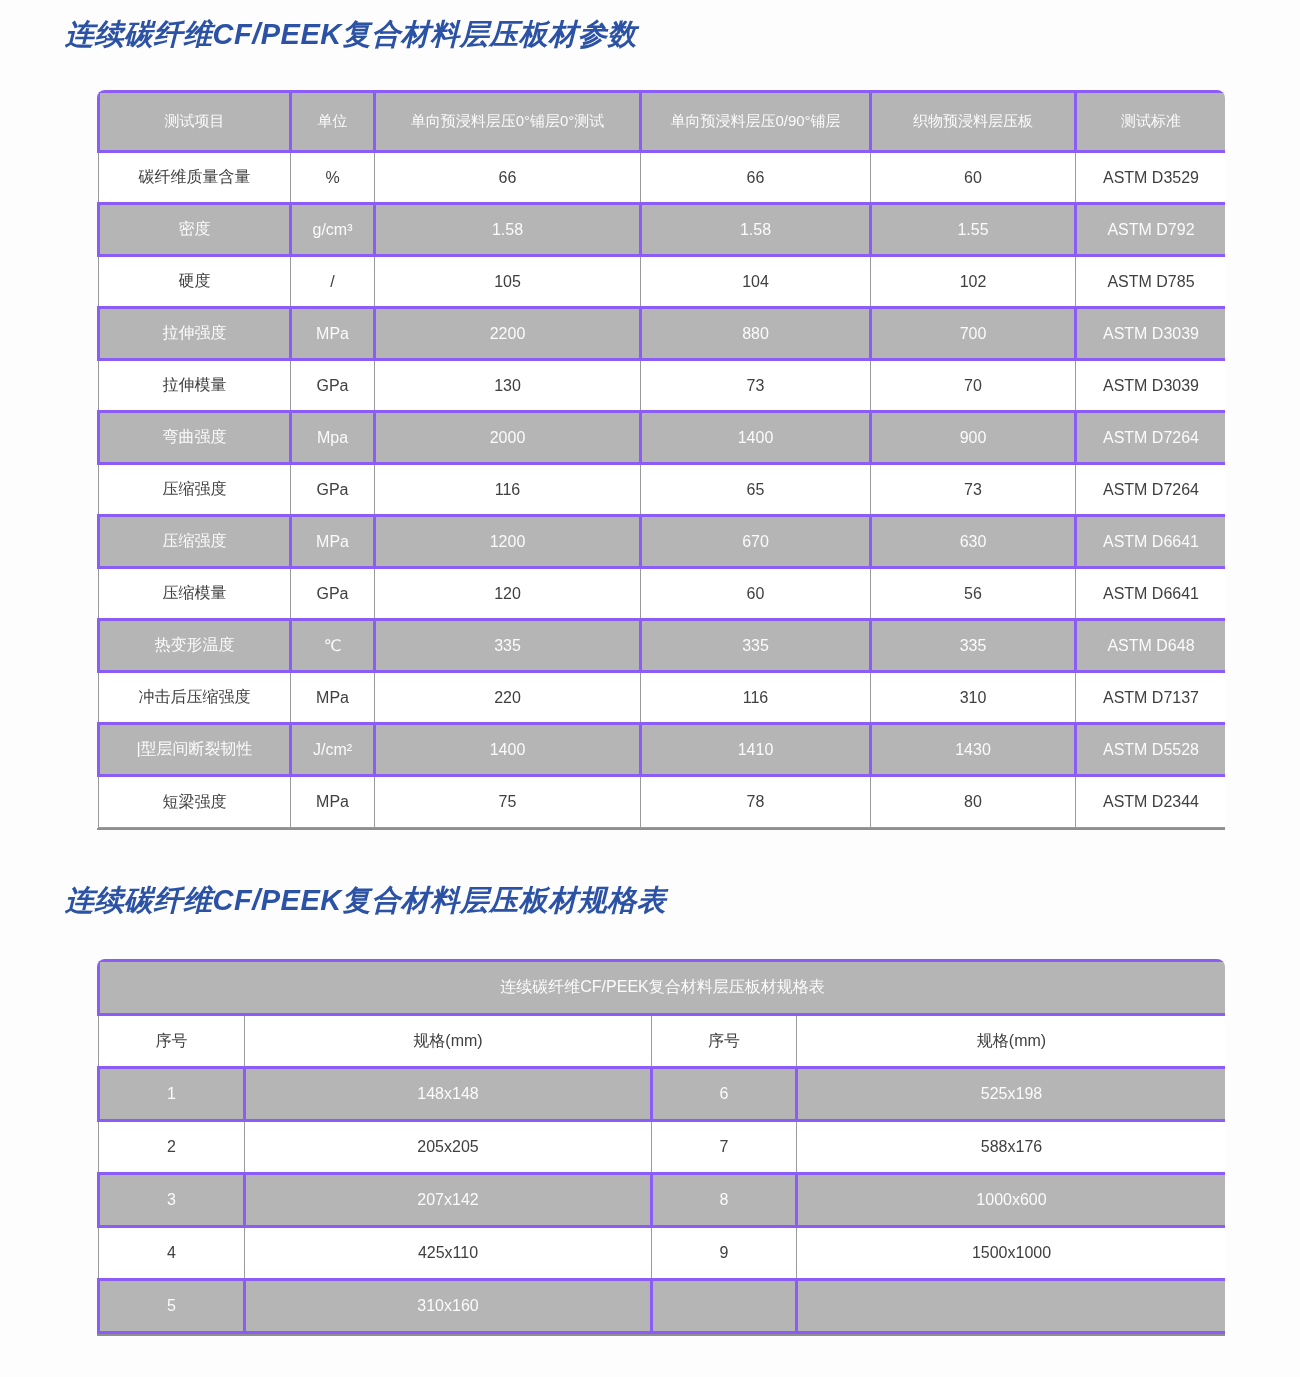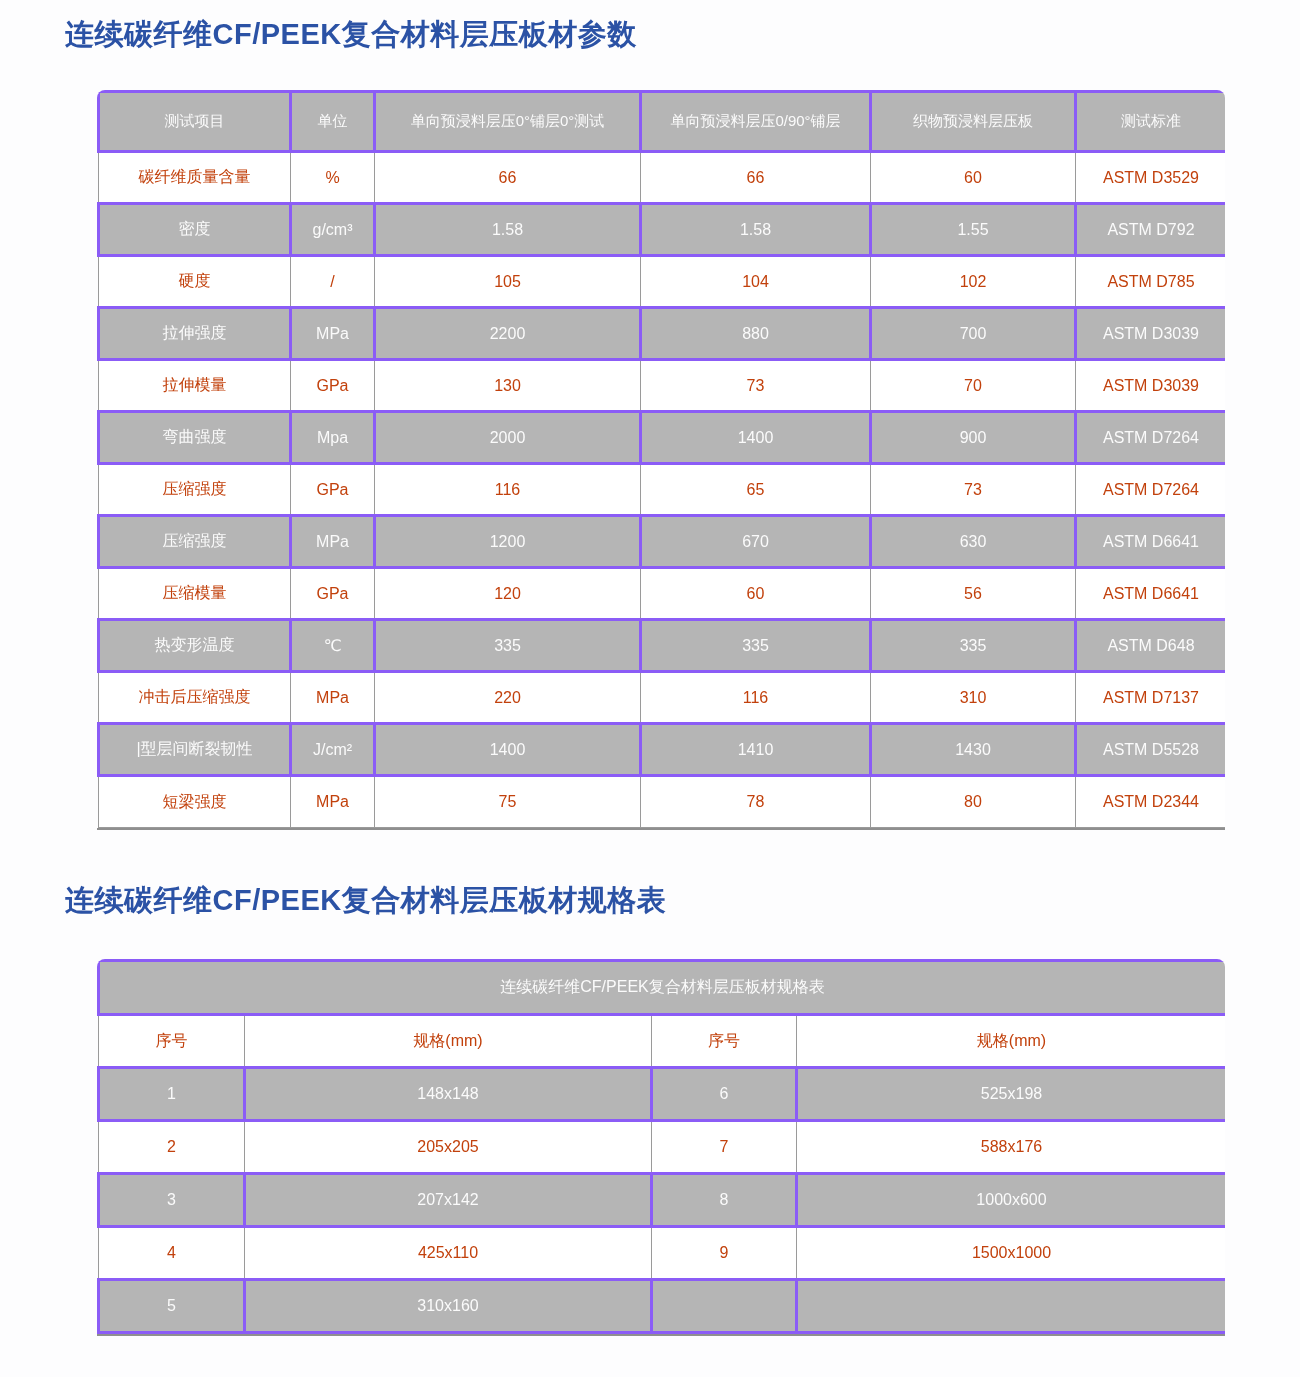--- a/index.html
+++ b/index.html
@@ -13,20 +13,21 @@
   }
   .page { width: 1300px; height: 1377px; padding-top: 16px; }
 
   .section-title {
     margin: 0 0 0 65px;
     color: #2b52a5;
     font-size: 29px;
     line-height: 36px;
     font-weight: bold;
     letter-spacing: 0.5px;
+    font-style: italic;
   }
   .section-title.second { margin-top: 52px; }
 
   .table-wrap {
     margin: 38px 0 0 97px;
     width: 1128px;
     border-radius: 8px 8px 0 0;
     overflow: hidden;
     border-bottom: 2px solid #8f8f8f;
   }
@@ -47,21 +48,21 @@
   
   tr.dark th, tr.dark td {
     background: #b5b5b5;
     color: #fbfbfb;
     border: 3px solid #8b5cf6;
     font-weight: normal;
   }
   
   tr.light th, tr.light td {
     background: #ffffff;
-    color: #c2410c;
+    color: #404040;
     border: 1px solid #9a9a9a;
     font-weight: normal;
   }
 
   .params-table thead th { height: 60px; font-size: 15px; }
   .params-table tbody td { height: 52px; font-size: 16px; }
 
   .spec-table .caption-row th { height: 54px; font-size: 16px; }
   .spec-table tr.colhead th { height: 53px; font-size: 16px; }
   .spec-table tbody td { height: 53px; font-size: 16px; }

